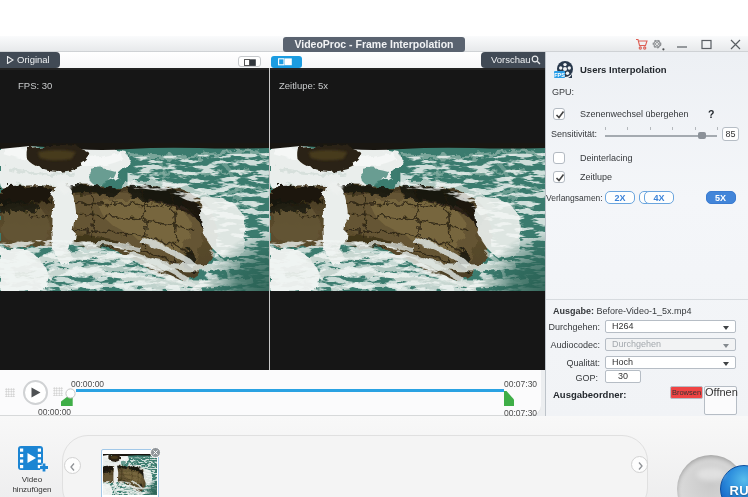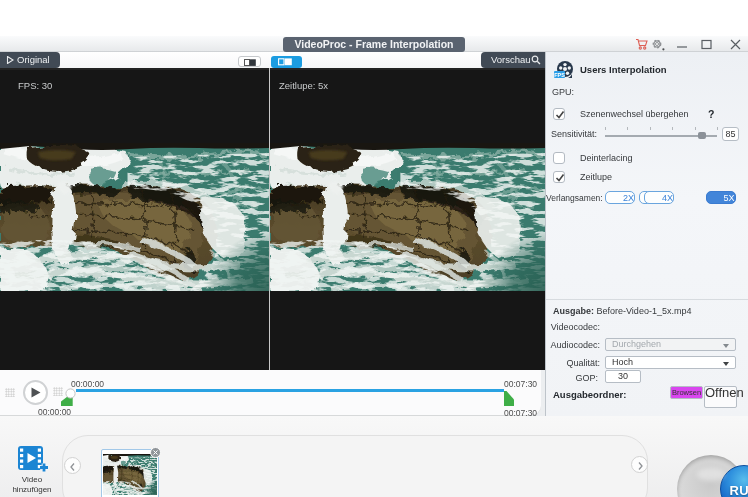--- a/index.html
+++ b/index.html
@@ -27,21 +27,21 @@
 .gridicon{width:10px;height:9px;background-image:radial-gradient(#c9c9c9 0.8px, transparent 0.9px);background-size:2.5px 2.5px;}
 #playbtn{left:23px;top:343.5px;width:25px;height:25px;border-radius:50%;background:#fff;border:2px solid #d0d2d4;}
 .tlabel{font-size:8.5px;color:#4c4c4c;}
 #tlline{left:76px;top:353px;width:428px;height:2.5px;background:#2aa2e2;}
 
 #sidebar{left:545px;top:16px;width:203px;height:366px;background:linear-gradient(#edf0f4,#f4f6f9 40%,#f1f3f6);border-left:1px solid #bec4ca;}
 .sblabel{position:absolute;font-size:9px;color:#36393c;}
 .sbbold{font-weight:bold;color:#24292e;}
 .dropdown{position:absolute;height:13px;background:#fff;border:1px solid #b6bdc5;border-radius:2px;font-size:9px;color:#333;line-height:11px;padding-left:6px;}
 .checkbox{position:absolute;width:12px;height:12px;background:#fff;border:1px solid #b3bac2;border-radius:3px;}
-.slowbtn{position:absolute;top:155px;width:30px;height:13px;border:1px solid #6aa5de;border-radius:5px;color:#3c83d8;font-weight:normal;font-size:9px;text-align:right;line-height:12px;background:#fdfefe;}
+.slowbtn{position:absolute;top:155px;width:30px;height:13px;border:1px solid #6aa5de;border-radius:5px;color:#3c83d8;font-weight:bold;font-size:9px;text-align:center;line-height:12px;background:#fdfefe;}
 
 #bottompanel{left:0;top:380px;width:748px;height:106px;background:linear-gradient(#f8f8f8,#ebebec);}
 #tray{left:62px;top:399px;width:586px;height:79px;border-radius:26px;background:#f4f4f4;border:1px solid #e0e0e0;}
 .arrowbtn{position:absolute;width:17px;height:17px;border-radius:50%;background:#fdfdfd;border:1px solid #d2d2d2;color:#77797c;font-size:10px;text-align:center;line-height:15px;font-weight:bold;}
 #card{left:101px;top:413px;width:58px;height:60px;background:#fff;border:1px solid #a2c8e8;border-radius:2px;}
 #cardcap{position:absolute;left:0;top:47px;width:56px;font-size:7px;color:#222;text-align:center;white-space:nowrap;overflow:hidden;}
 #closebtn{left:150px;top:411px;width:11px;height:11px;border-radius:50%;background:#909599;border:1px solid #fff;}
 #runwell{left:677px;top:419px;width:68px;height:68px;border-radius:50%;background:radial-gradient(circle at 50% 42%,#c9c9c9,#d9d9d9 60%,#e6e6e6);box-shadow:inset 0 2px 4px rgba(0,0,0,0.25);}
 #runbtn{left:720px;top:429px;width:48px;height:48px;border-radius:50%;background:radial-gradient(circle at 50% 30%,#57bdec,#2e8fdd 38%,#1566c6 72%,#0a4da0);border:1px solid #0a4d9e;color:#fff;font-weight:bold;font-size:13px;text-align:center;line-height:49px;letter-spacing:0.3px;text-shadow:0 1px 2px rgba(0,0,0,0.4);}
 #rungloss{left:697px;top:432px;width:28px;height:13px;border-radius:50%;background:rgba(255,255,255,0.38);filter:blur(2.5px);}
@@ -295,38 +295,43 @@
       </svg>
     </div>
   <div class="sblabel" style="left:580px;top:136px">Zeitlupe</div>
   <div class="sblabel" style="left:546px;top:157px;font-size:8.5px">Verlangsamen:</div>
   <div class="slowbtn" style="left:605px">2X</div>
   <div class="slowbtn" style="left:638.5px">3X</div>
   <div class="slowbtn" style="left:644px">4X</div>
   <div class="slowbtn" style="left:705.5px;background:#4285d9;color:#fff;border-color:#3a7bd0">5X</div>
   <div style="position:absolute;left:546px;top:263px;width:202px;height:1px;background:#d7dbdf"></div>
   <div class="sblabel" style="left:553px;top:270px"><b>Ausgabe:</b> Before-Video-1_5x.mp4</div>
-  <div class="sblabel" style="left:545px;top:286px;width:55px;text-align:right">Videocodec:</div>
+  <div class="sblabel" style="left:545px;top:286px;width:55px;text-align:right">Durchgehen:</div>
+  <div class="dropdown" style="left:605px;top:284px;width:131px">H264
+    <svg class="in" style="right:6px;top:5px" width="6" height="4" viewBox="0 0 6 4">
+        <path d="M0,0 L6,0 L3,4 Z" fill="#3f4245"></path>
+      </svg>
+  </div>
   <div class="sblabel" style="left:545px;top:304px;width:55px;text-align:right">Audiocodec:</div>
   <div class="dropdown" style="left:605px;top:302px;width:131px;background:#f2f3f4;color:#a4a9ae">Durchgehen
     <svg class="in" style="right:6px;top:5px" width="6" height="4" viewBox="0 0 6 4">
         <path d="M0,0 L6,0 L3,4 Z" fill="#84898e"></path>
       </svg>
   </div>
   <div class="sblabel" style="left:545px;top:322px;width:55px;text-align:right">Qualität:</div>
   <div class="dropdown" style="left:605px;top:320px;width:131px">Hoch
     <svg class="in" style="right:6px;top:5px" width="6" height="4" viewBox="0 0 6 4">
         <path d="M0,0 L6,0 L3,4 Z" fill="#3f4245"></path>
       </svg>
   </div>
   <div class="sblabel" style="left:545px;top:337px;width:53px;text-align:right">GOP:</div>
   <div class="dropdown" style="left:605px;top:334px;width:36px;text-align:center;padding-left:0">30</div>
   <div class="sblabel sbbold" style="left:553px;top:353px;font-size:9.5px">Ausgabeordner:</div>
-  <div class="dropdown" style="left:670px;top:350px;width:33px;height:13px;text-align:center;padding-left:0;font-size:7.5px;background:#d946ef">Browsen</div>
-  <div class="dropdown" style="left:704px;top:350px;width:33px;height:22px;text-align:right;padding-left:0;font-size:13px;background:#fbfbfc">Offnen</div>
+  <div class="dropdown" style="left:670px;top:350px;width:33px;height:13px;text-align:center;padding-left:0;font-size:7.5px;background:#ef4444">Browsen</div>
+  <div class="dropdown" style="left:704px;top:350px;width:33px;height:29px;text-align:right;padding-left:0;font-size:11px;background:#fbfbfc">Offnen</div>
 
   <div id="bottompanel"></div>
   <div id="tray"></div>
   <svg style="left:18px;top:410px" width="30" height="28" viewBox="0 0 30 28">
     <rect x="0" y="0" width="25" height="24" rx="3" fill="#1c85d3"></rect>
     <g fill="#fff">
       <rect x="2" y="2.5" width="3.2" height="3.2"></rect>
         <rect x="2" y="8" width="3.2" height="3.2"></rect>
         <rect x="2" y="13.5" width="3.2" height="3.2"></rect>
         <rect x="2" y="19" width="3.2" height="3.2"></rect>

